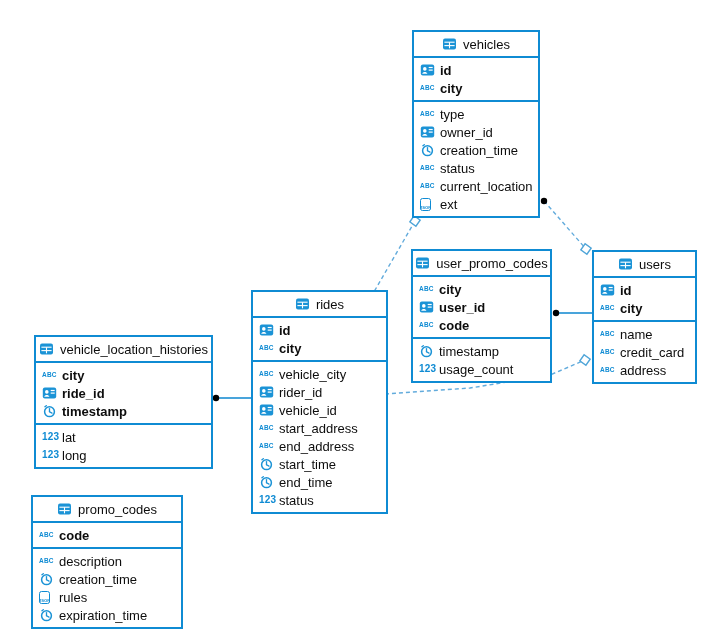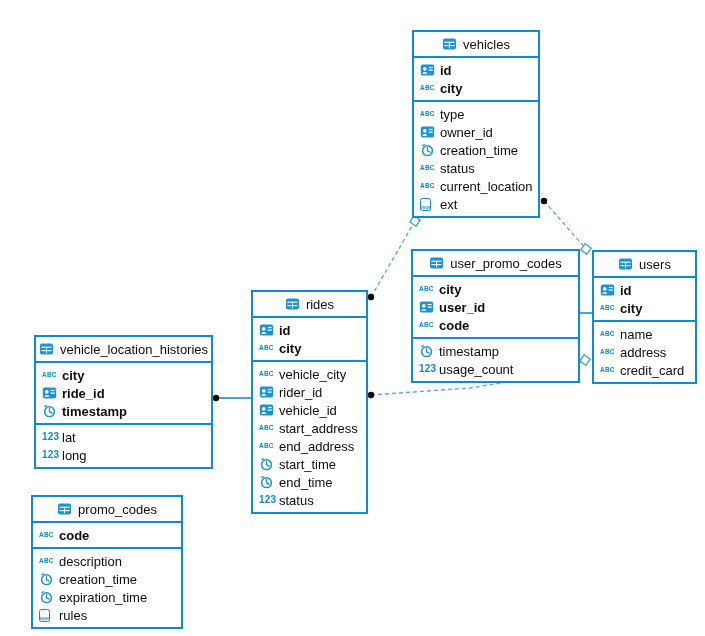--- a/index.html
+++ b/index.html
@@ -144,21 +144,21 @@
         <div class="row">
           <span class="cicon">
             <span class="json-icon">
               <i>JSON</i>
             </span>
           </span>
           <span>ext</span>
         </div>
       </div>
     </div>
-    <div class="table" style="left: 411px; top: 249px; width: 169px;">
+    <div class="table" style="left: 411px; top: 249px; width: 141px;">
       <div class="thead">
         <span class="cicon">
           <svg width="15" height="14" viewBox="0 0 15 14">
             <rect x="1" y="1.5" width="13" height="11" rx="2" fill="#1b93d6"></rect>
             <line x1="2.4" y1="5.2" x2="12.6" y2="5.2" stroke="#fff" stroke-width="1.1"></line>
             <line x1="2.4" y1="8.6" x2="12.6" y2="8.6" stroke="#fff" stroke-width="1.1"></line>
             <line x1="7.5" y1="5.2" x2="7.5" y2="11.3" stroke="#fff" stroke-width="1.1"></line>
           </svg>
         </span>
         <span>user_promo_codes</span>
@@ -245,31 +245,31 @@
         <div class="row">
           <span class="cicon">
             <span class="txt-icon">ABC</span>
           </span>
           <span>name</span>
         </div>
         <div class="row">
           <span class="cicon">
             <span class="txt-icon">ABC</span>
           </span>
+          <span>credit_card</span>
+        </div>
+        <div class="row">
+          <span class="cicon">
+            <span class="txt-icon">ABC</span>
+          </span>
           <span>address</span>
         </div>
-        <div class="row">
-          <span class="cicon">
-            <span class="txt-icon">ABC</span>
-          </span>
-          <span>credit_card</span>
-        </div>
-      </div>
-    </div>
-    <div class="table" style="left: 251px; top: 290px; width: 117px;">
+      </div>
+    </div>
+    <div class="table" style="left: 251px; top: 290px; width: 137px;">
       <div class="thead">
         <span class="cicon">
           <svg width="15" height="14" viewBox="0 0 15 14">
             <rect x="1" y="1.5" width="13" height="11" rx="2" fill="#1b93d6"></rect>
             <line x1="2.4" y1="5.2" x2="12.6" y2="5.2" stroke="#fff" stroke-width="1.1"></line>
             <line x1="2.4" y1="8.6" x2="12.6" y2="8.6" stroke="#fff" stroke-width="1.1"></line>
             <line x1="7.5" y1="5.2" x2="7.5" y2="11.3" stroke="#fff" stroke-width="1.1"></line>
           </svg>
         </span>
         <span>rides</span>
@@ -455,35 +455,35 @@
         <div class="row">
           <span class="cicon">
             <svg width="15" height="14" viewBox="0 0 15 14">
               <circle cx="7.5" cy="7.7" r="4.9" fill="#fff" stroke="#1b93d6" stroke-width="1.5"></circle>
               <line x1="7.5" y1="7.7" x2="7.5" y2="4.6" stroke="#1b93d6" stroke-width="1.3" stroke-linecap="round"></line>
               <line x1="7.5" y1="7.7" x2="10" y2="9.1" stroke="#1b93d6" stroke-width="1.3" stroke-linecap="round"></line>
               <line x1="2.9" y1="2.7" x2="4.3" y2="1.7" stroke="#1b93d6" stroke-width="1.4" stroke-linecap="round"></line>
             </svg>
           </span>
           <span>creation_time</span>
-        </div>
-        <div class="row">
-          <span class="cicon">
-            <svg width="15" height="14" viewBox="0 0 15 14">
-              <circle cx="7.5" cy="7.7" r="4.9" fill="#fff" stroke="#1b93d6" stroke-width="1.5"></circle>
-              <line x1="7.5" y1="7.7" x2="7.5" y2="4.6" stroke="#1b93d6" stroke-width="1.3" stroke-linecap="round"></line>
-              <line x1="7.5" y1="7.7" x2="10" y2="9.1" stroke="#1b93d6" stroke-width="1.3" stroke-linecap="round"></line>
-              <line x1="2.9" y1="2.7" x2="4.3" y2="1.7" stroke="#1b93d6" stroke-width="1.4" stroke-linecap="round"></line>
-            </svg>
-          </span>
-          <span>expiration_time</span>
         </div>
         <div class="row">
           <span class="cicon">
             <span class="json-icon">
               <i>JSON</i>
             </span>
           </span>
           <span>rules</span>
         </div>
+        <div class="row">
+          <span class="cicon">
+            <svg width="15" height="14" viewBox="0 0 15 14">
+              <circle cx="7.5" cy="7.7" r="4.9" fill="#fff" stroke="#1b93d6" stroke-width="1.5"></circle>
+              <line x1="7.5" y1="7.7" x2="7.5" y2="4.6" stroke="#1b93d6" stroke-width="1.3" stroke-linecap="round"></line>
+              <line x1="7.5" y1="7.7" x2="10" y2="9.1" stroke="#1b93d6" stroke-width="1.3" stroke-linecap="round"></line>
+              <line x1="2.9" y1="2.7" x2="4.3" y2="1.7" stroke="#1b93d6" stroke-width="1.4" stroke-linecap="round"></line>
+            </svg>
+          </span>
+          <span>expiration_time</span>
+        </div>
       </div>
     </div>
   </div>
 
 </body></html>

